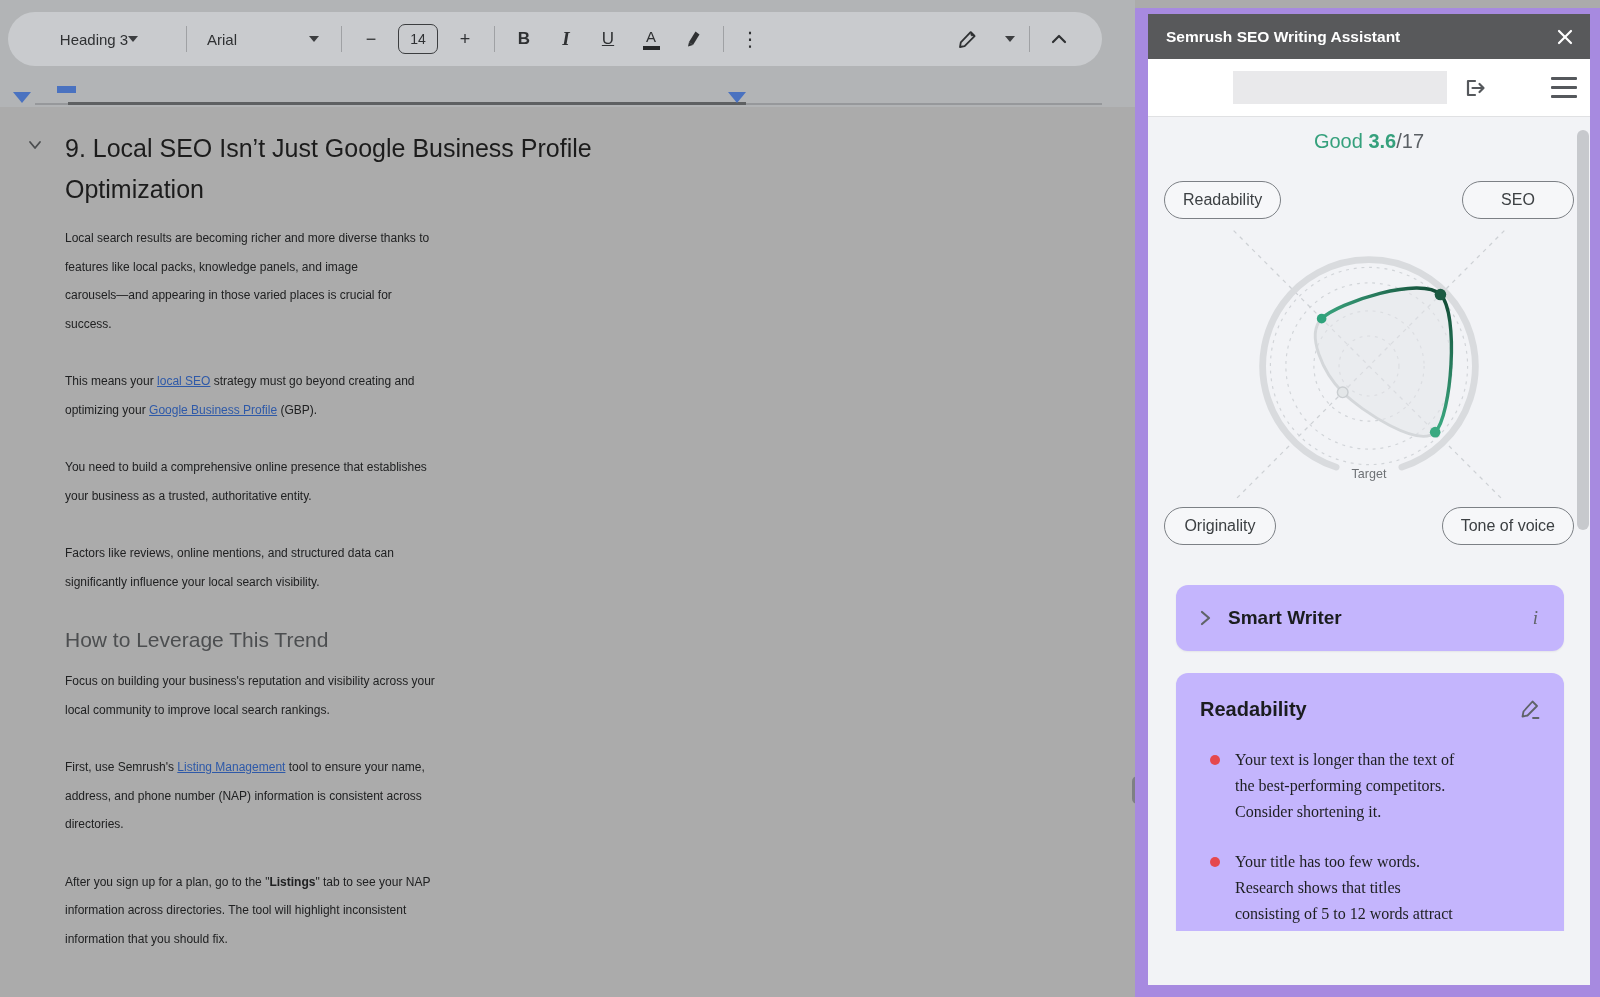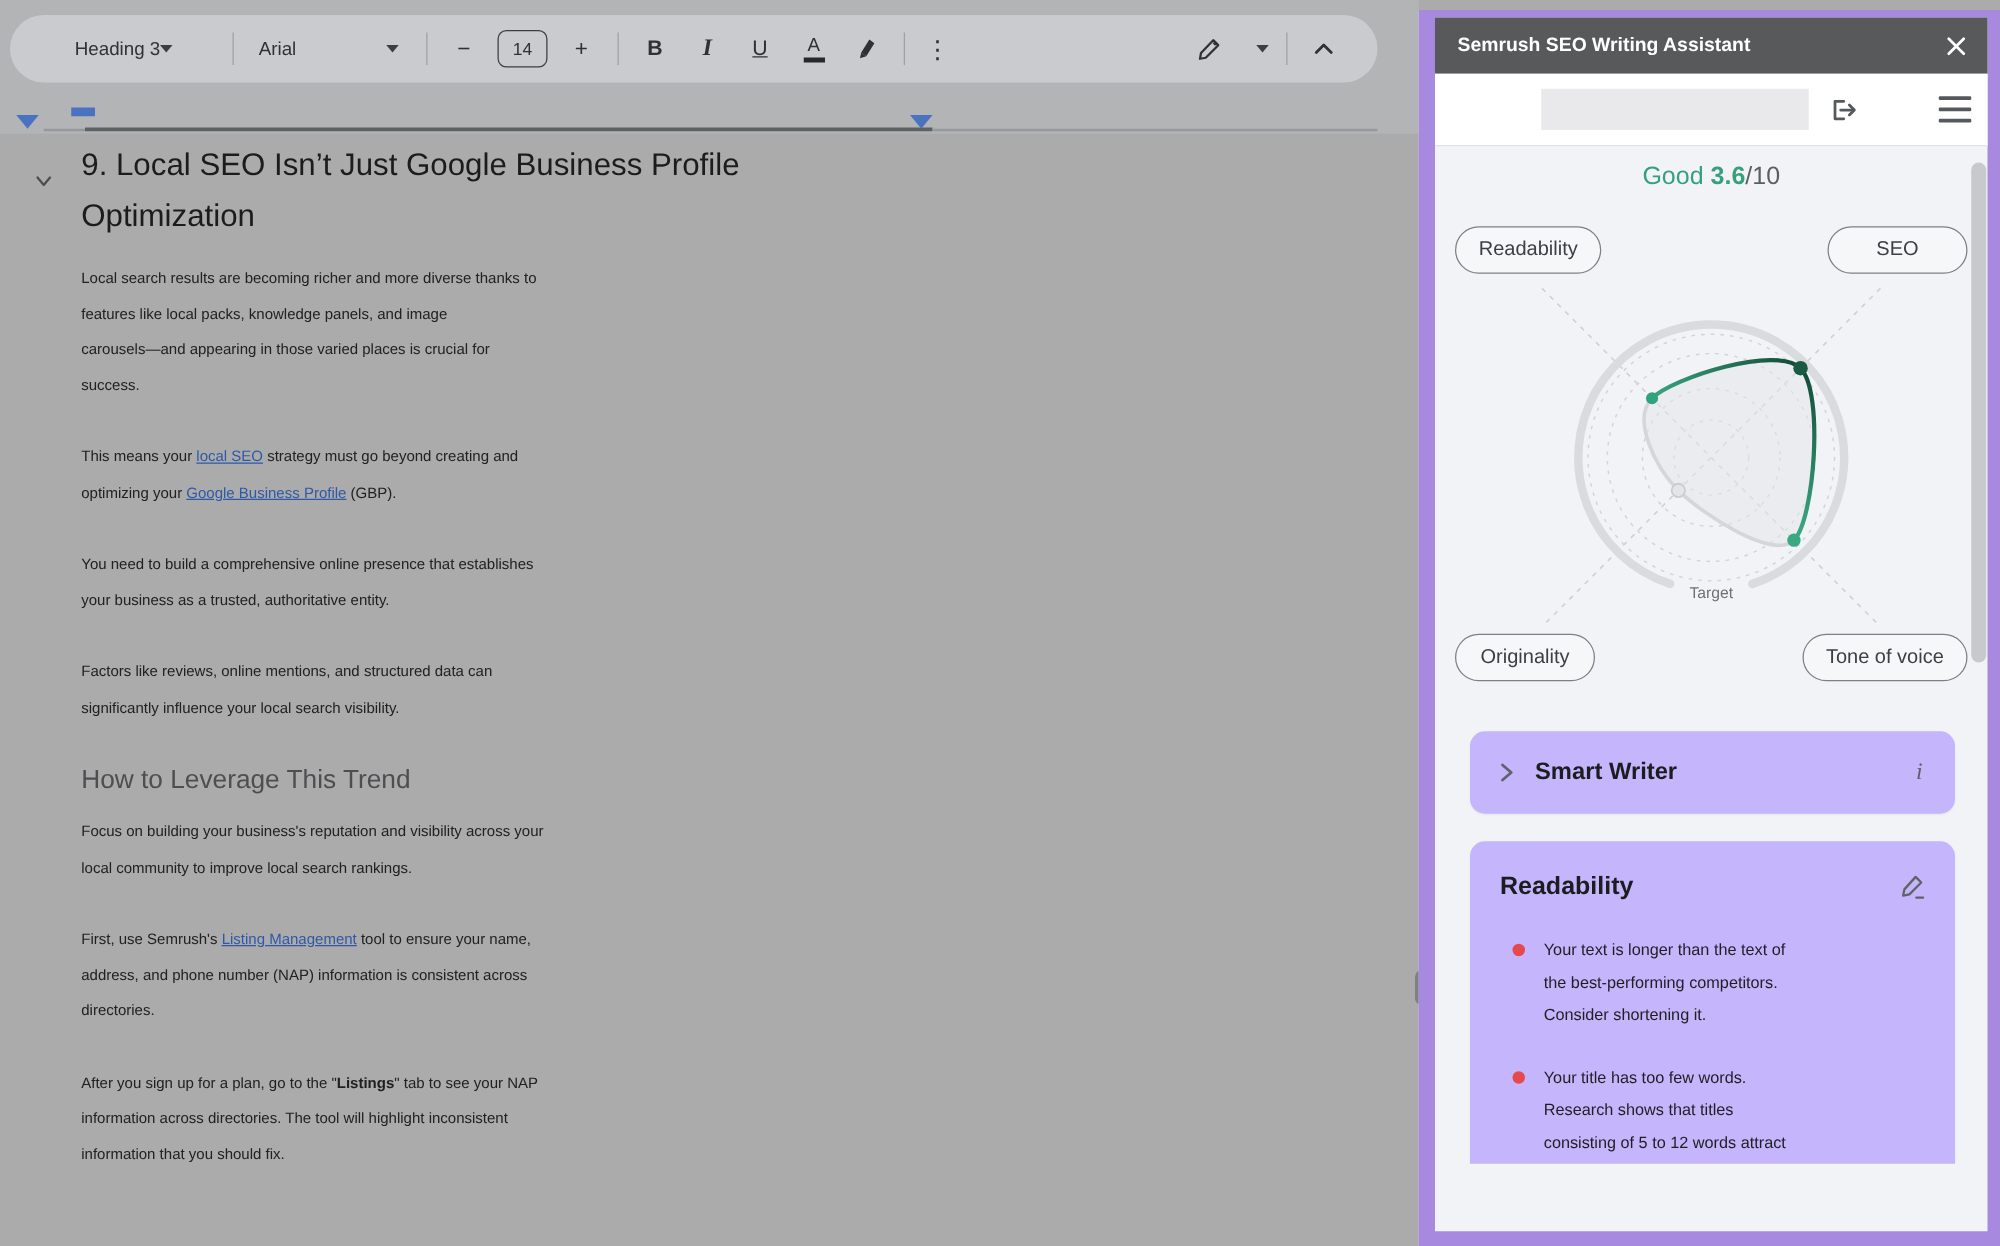--- a/index.html
+++ b/index.html
@@ -35,21 +35,21 @@
 
   
   .ruler-line-a { position:absolute; left:35px; top:103px; width:33px; height:2px; background:#96989b; }
   .ruler-line-b { position:absolute; left:68px; top:102px; width:678px; height:3px; background:#5e6062; }
   .ruler-line-c { position:absolute; left:746px; top:103px; width:356px; height:2px; background:#96989b; }
   .tri-marker { position:absolute; width:0; height:0; border-left:9px solid transparent;
     border-right:9px solid transparent; border-top:11px solid #4a72c0; cursor:pointer; }
   .rect-marker { position:absolute; left:57px; top:86px; width:19px; height:7px; background:#4a72c0; cursor:pointer; }
 
   
-  .doc-body { position:absolute; left:65px; top:112px; width:690px; color:#202122; }
+  .doc-body { position:absolute; left:65px; top:128px; width:690px; color:#202122; }
   .doc-h3 { font-size:25px; font-weight:400; color:#1c1c1c; line-height:41px; white-space:pre-line; margin-bottom:14px; }
   .doc-p { font-size:12px; line-height:28.5px; margin-bottom:29px; white-space:pre-wrap; }
   .doc-h4 { font-size:21px; font-weight:400; color:#4c4e50; line-height:30px; margin:4px 0 12px 0; }
   .doc-link { color:#2e59a8; text-decoration:underline; cursor:pointer; }
   .doc-bold { font-weight:700; }
   .collapse-chev { position:absolute; left:26px; top:138px; }
 
   .doc-scroll-thumb { position:absolute; left:1132px; top:776px; width:11px; height:28px;
     background:#7e8083; border-radius:6px; cursor:pointer; }
 
@@ -85,21 +85,21 @@
     box-shadow:0 1px 2px rgba(0,0,0,0.06); }
   .sw-card { margin-top:40px; height:66px; display:flex; align-items:center; padding:0 22px; cursor:pointer; }
   .sw-title { font-size:19px; font-weight:700; color:#1b1d1f; margin-left:16px; flex:1; }
   .info-i { font-family:"Liberation Serif", serif; font-style:italic; font-size:19px;
     color:#5f6368; cursor:pointer; padding:0 4px; }
   .rd-card { margin-top:22px; padding:24px 22px 46px 24px; border-radius:12px 12px 0 0; }
   .rd-head { display:flex; align-items:center; margin-bottom:26px; }
   .rd-title { font-size:20px; font-weight:700; color:#1b1d1f; flex:1; }
   .issue { display:flex; margin-bottom:24px; }
   .issue-dot { width:10px; height:10px; border-radius:50%; background:#e5484d; margin:8px 0 0 10px; flex-shrink:0; }
-  .issue-text { margin-left:15px; font-size:13px; line-height:26px; color:#1d1f21; white-space:pre-line; }
+  .issue-text { margin-left:15px; font-size:16px; line-height:26px; color:#1d1f21; white-space:pre-line;font-family:Liberation Serif, serif; }
 
   .panel-scroll-thumb { position:absolute; left:1577px; top:130px; width:12px; height:400px;
     background:#c7c9cd; border-radius:7px; cursor:pointer; }
 </style>
 </head>
 <body>
 
 <div class="doc-area">
   <div class="doc-topstrip"></div>
 
@@ -216,21 +216,21 @@
       <div></div>
       <div></div>
     </div>
   </div>
 
   <div class="sem-content">
 
     <div class="score-line">
       <span class="score-quality">Good</span>
       <span> </span>
-      <span class="score-value">3.6</span><span class="score-suffix">/10</span>
+      <span class="score-value">3.6</span><span class="score-suffix">/17</span>
     </div>
 
     <div class="pill-row top">
       <div class="pill">Readability</div>
       <div class="pill">SEO</div>
     </div>
 
     <div class="radar-wrap">
       <svg id="radar-svg" width="340" height="290" viewBox="0 0 340 300">
         <defs>

